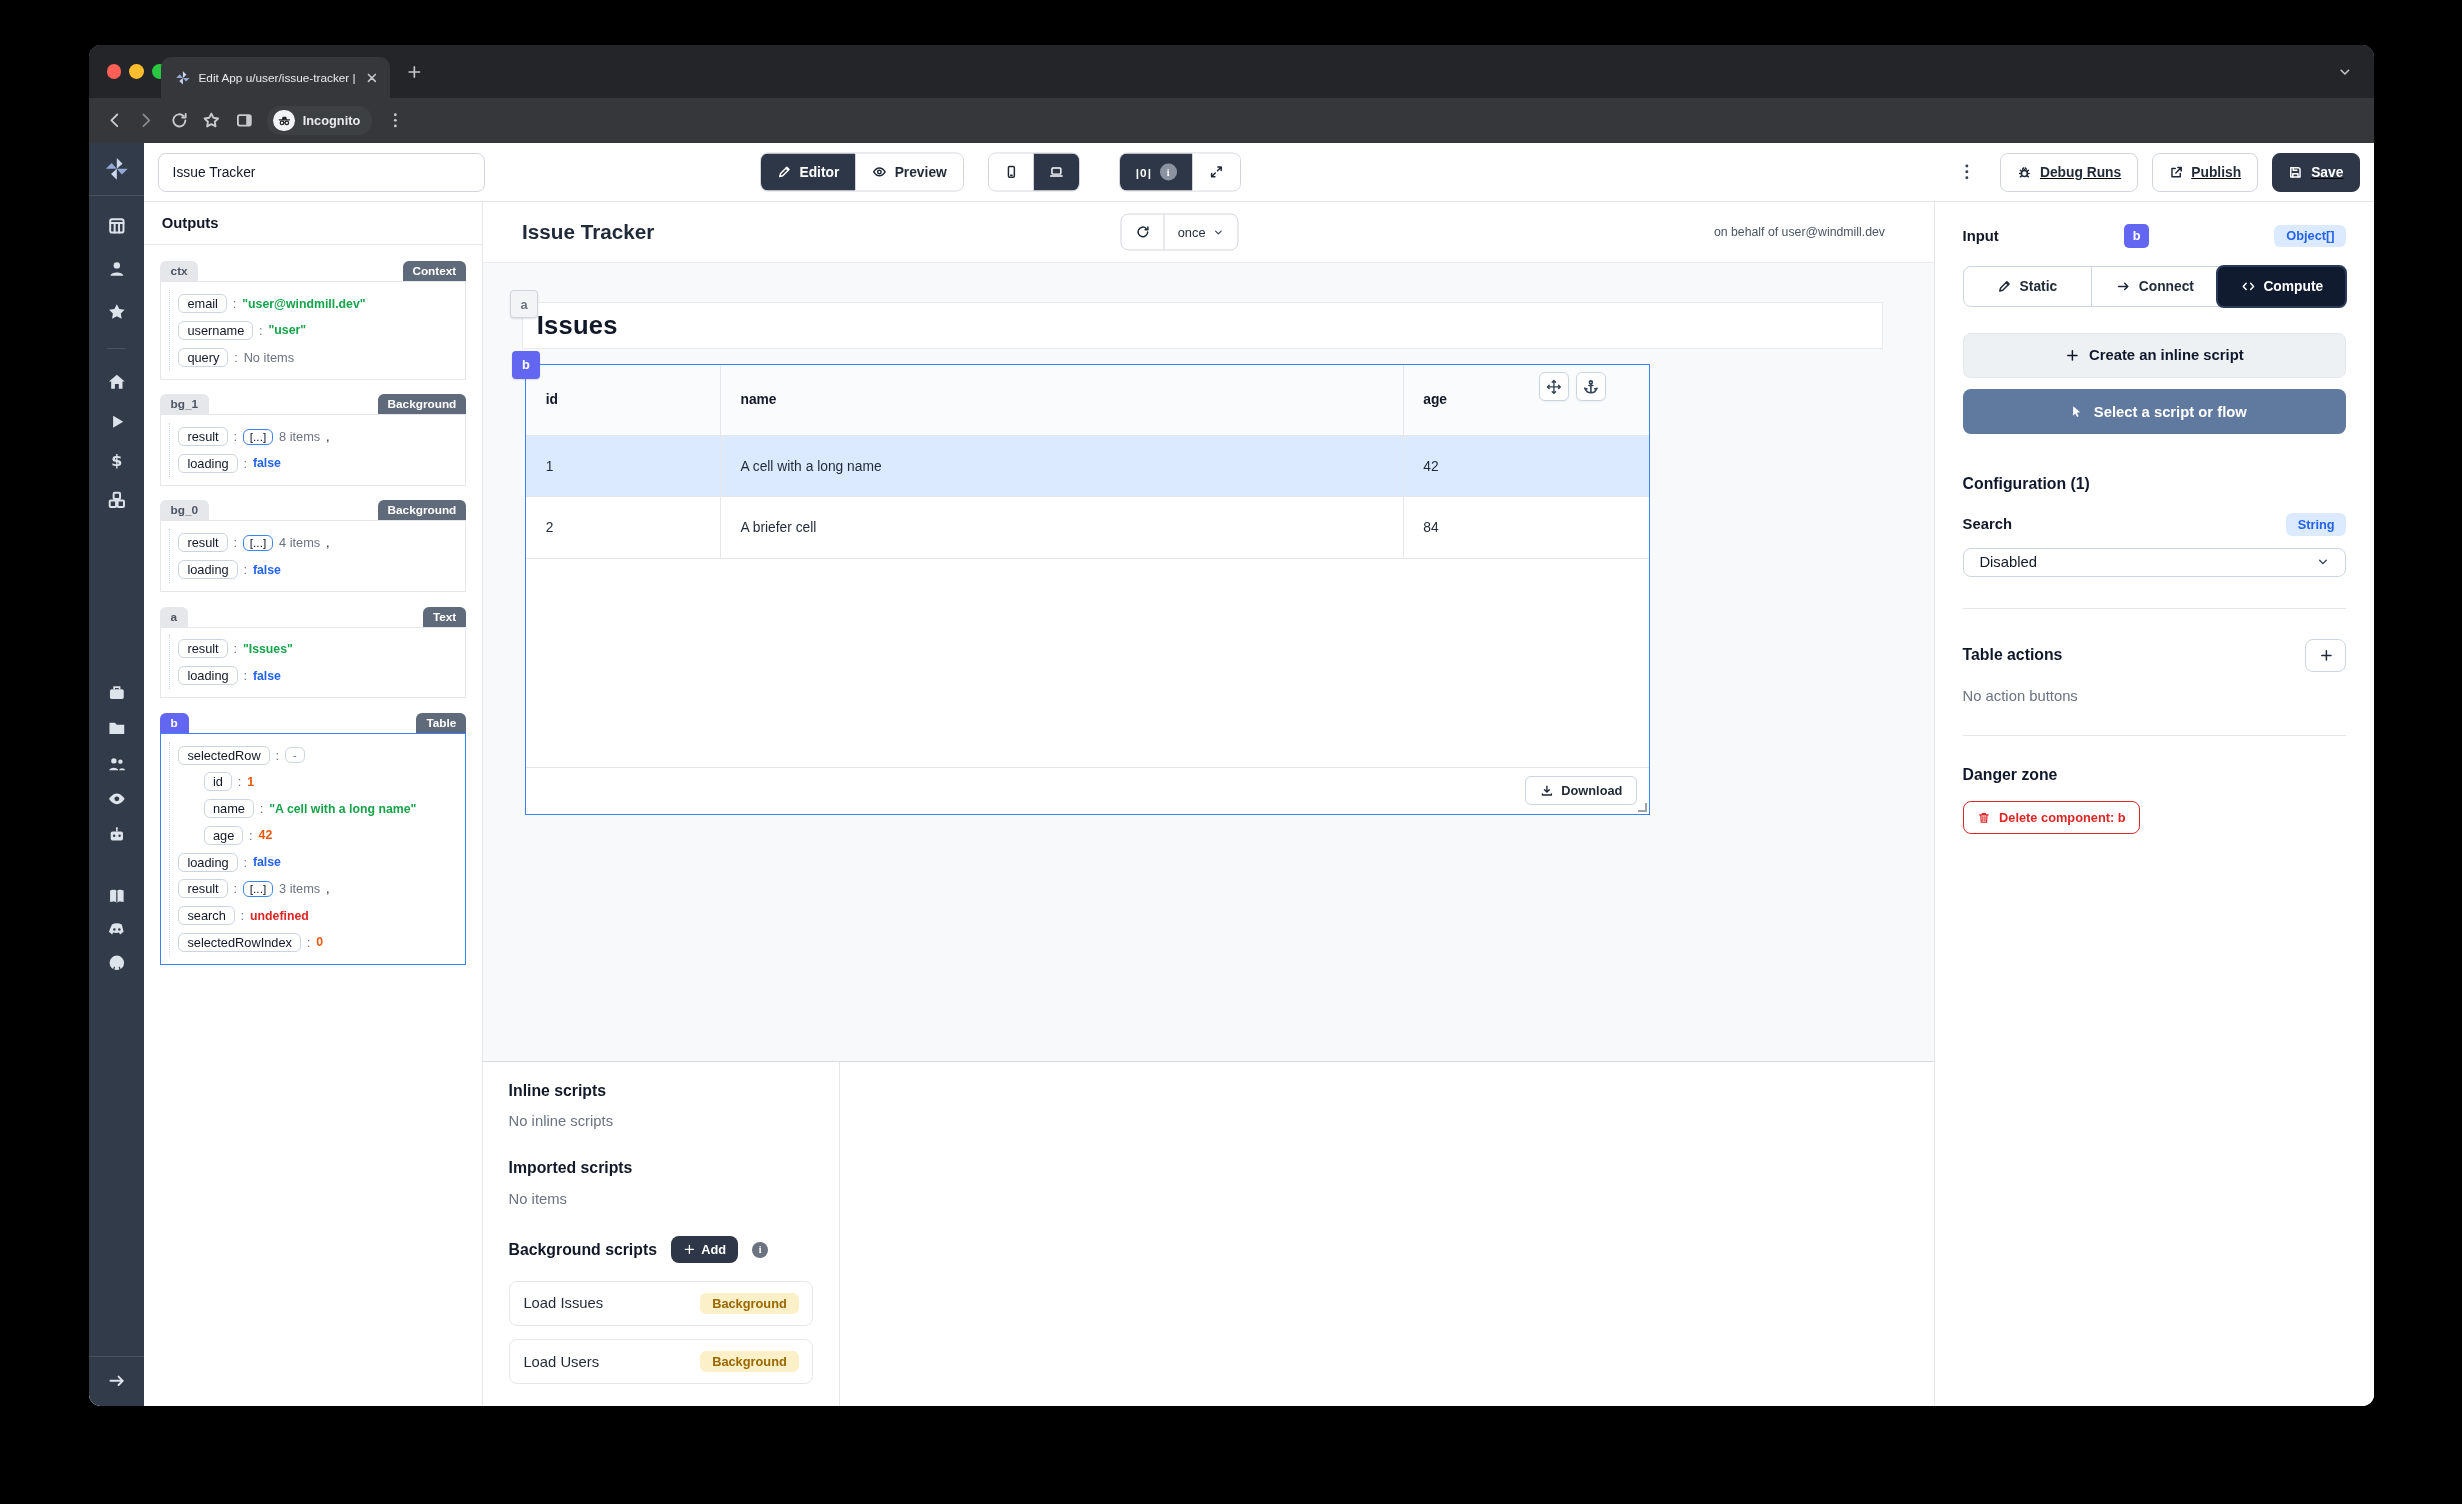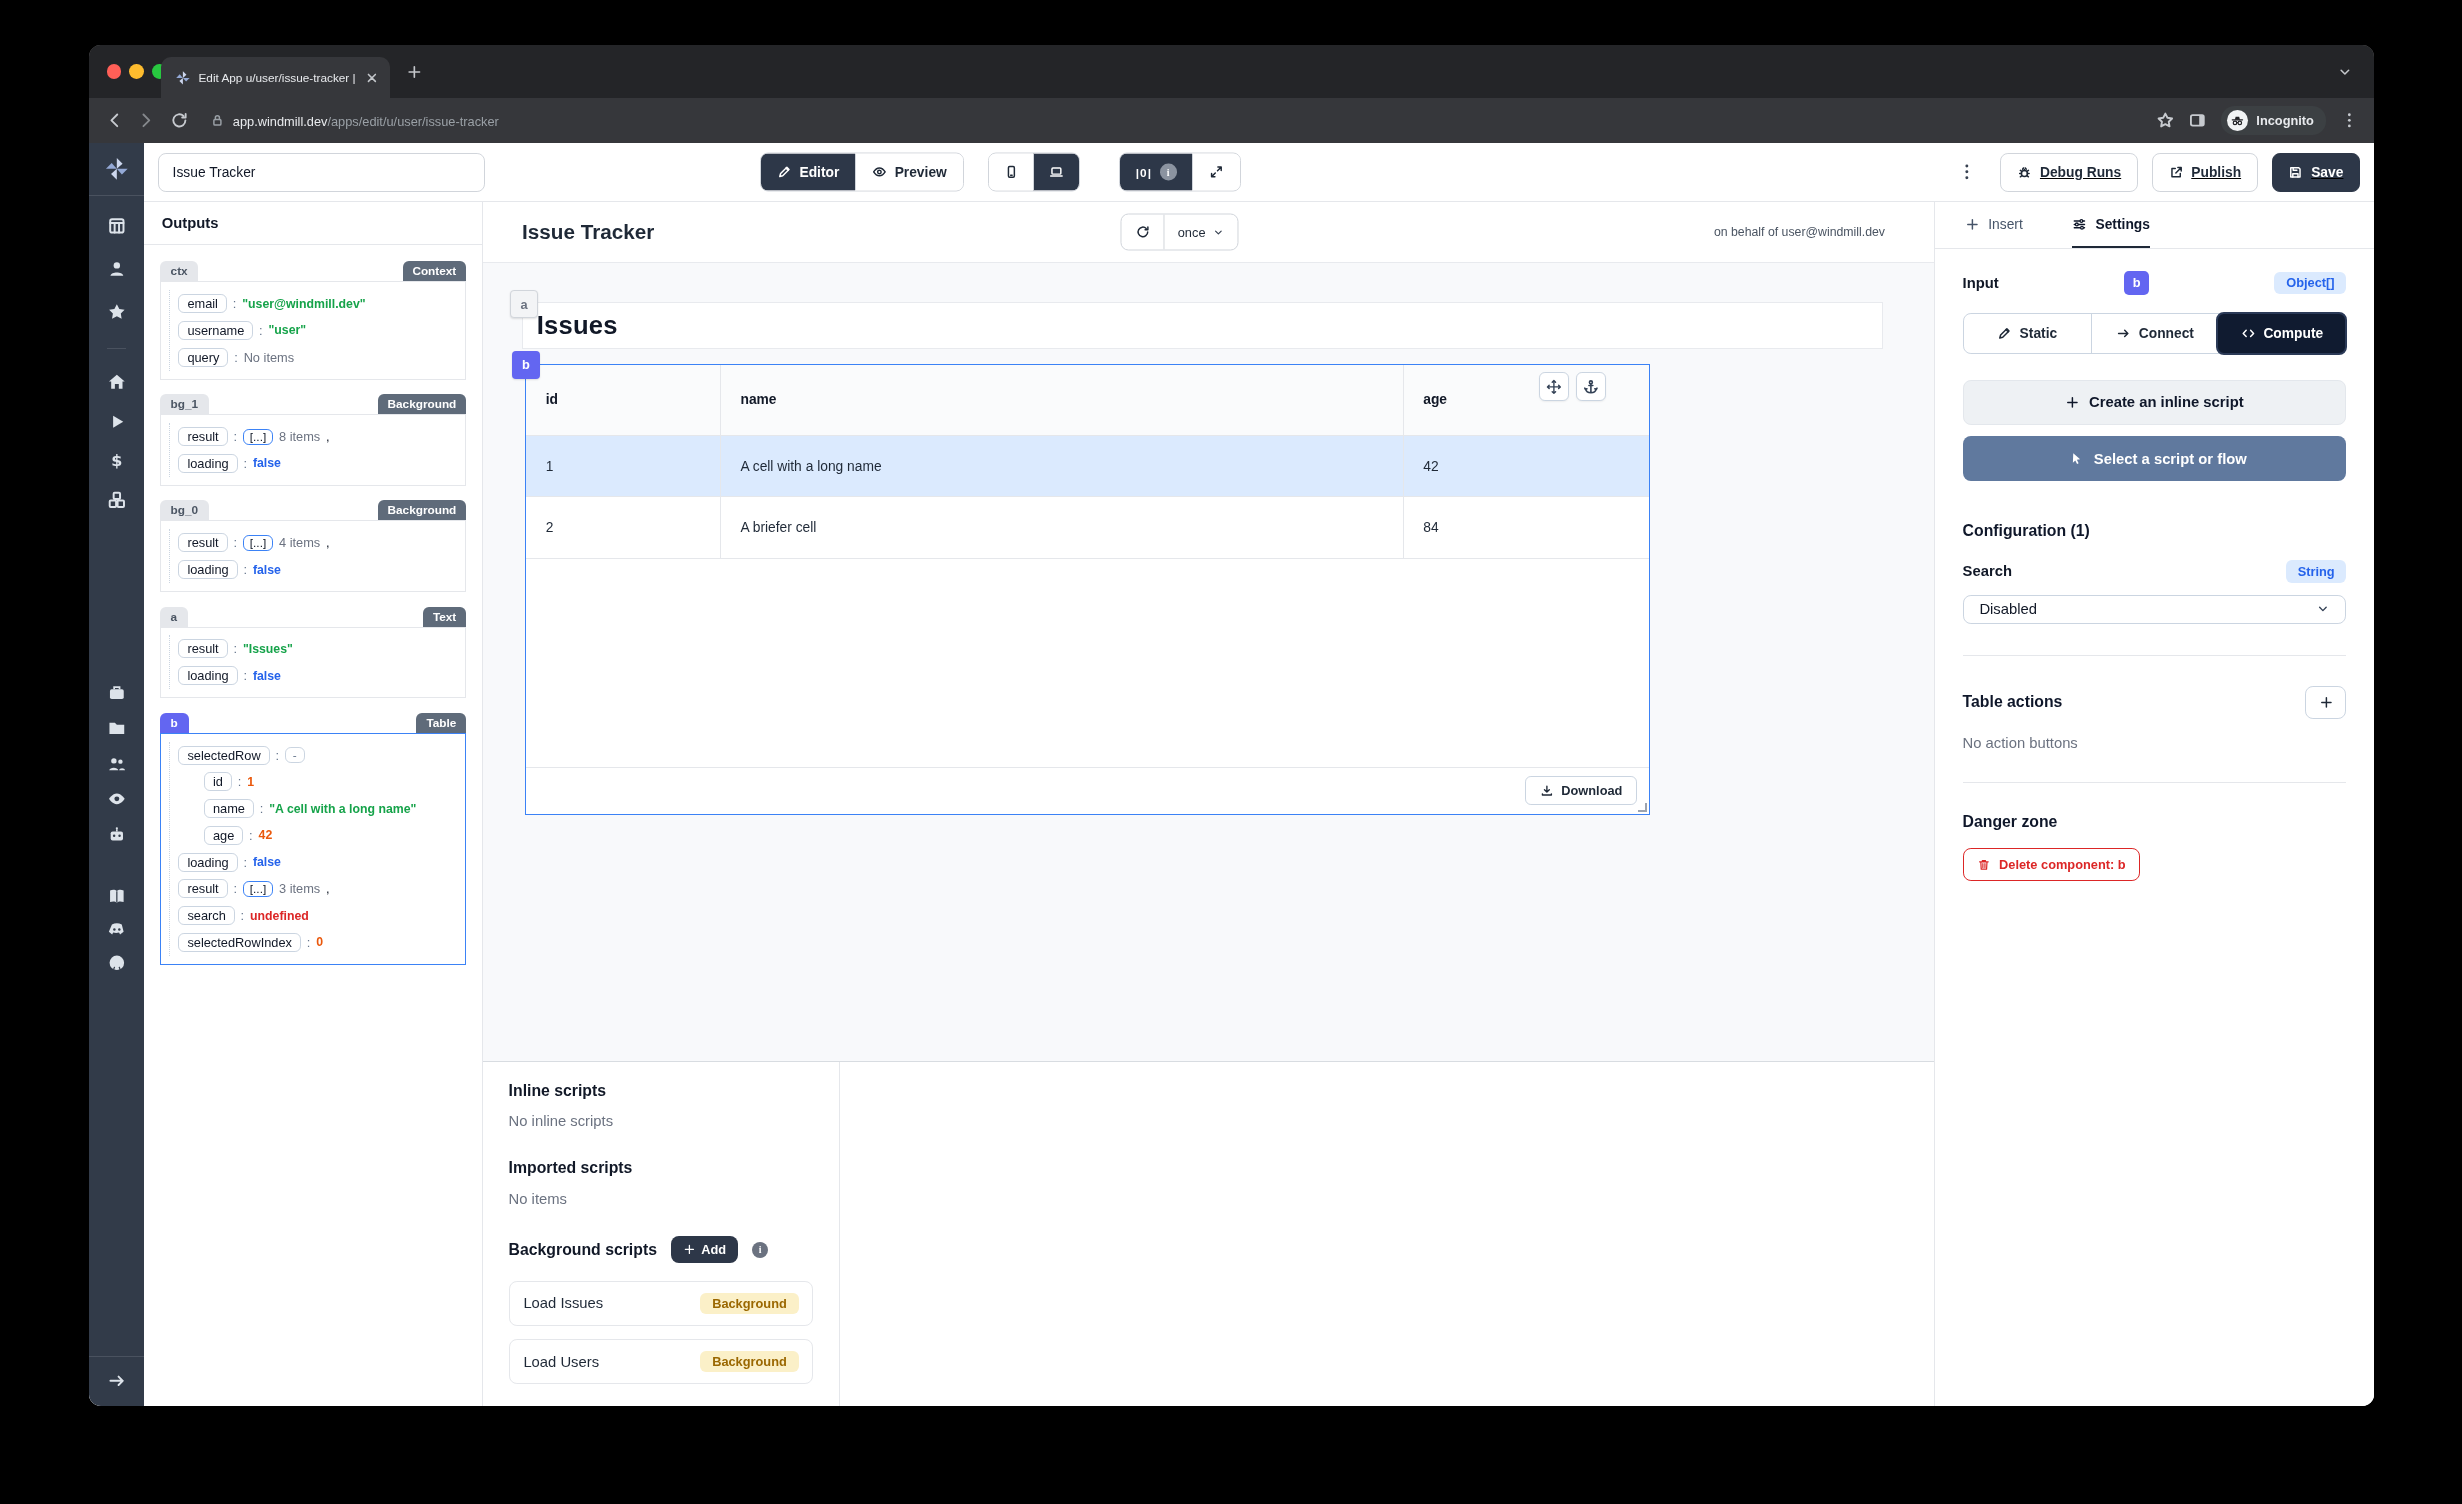--- a/index.html
+++ b/index.html
@@ -222,29 +222,20 @@
           <svg viewBox="0 0 16 16">
             <path d="M5.5 3l5 5-5 5" fill="none" stroke="currentColor" stroke-width="1.6" stroke-linecap="round" stroke-linejoin="round"></path>
           </svg>
         </span>
       <span class="ic nav-ic">
           <svg viewBox="0 0 16 16">
             <path d="M13.2 8a5.2 5.2 0 1 1-1.6-3.75" fill="none" stroke="currentColor" stroke-width="1.6" stroke-linecap="round" stroke-linejoin="round"></path>
             <path d="M13.4 2.6v3h-3" fill="none" stroke="currentColor" stroke-width="1.6" stroke-linecap="round" stroke-linejoin="round"></path>
           </svg>
         </span>
-      <div class="url-text">
-        <span class="ic lock-ic">
-            <svg viewBox="0 0 16 16">
-              <rect x="4.2" y="7" width="7.6" height="6" rx="1.2" fill="none" stroke="currentColor" stroke-width="1.6" stroke-linecap="round" stroke-linejoin="round"></rect>
-              <path d="M5.8 7V5.2a2.2 2.2 0 0 1 4.4 0V7" fill="none" stroke="currentColor" stroke-width="1.6" stroke-linecap="round" stroke-linejoin="round"></path>
-            </svg>
-          </span>
-        <span style="white-space:nowrap"><span class="url-host">app.windmill.dev</span><span class="url-path">/apps/edit/u/user/issue-tracker</span></span>
-      </div>
       <span class="ic nav-ic">
           <svg viewBox="0 0 16 16">
             <path d="M8 2.2l1.8 3.6 4 .6-2.9 2.8.7 4L8 11.3 4.4 13.2l.7-4-2.9-2.8 4-.6z" fill="none" stroke="currentColor" stroke-width="1.6" stroke-linecap="round" stroke-linejoin="round"></path>
           </svg>
         </span>
       <span class="ic nav-ic">
           <svg viewBox="0 0 16 16">
             <rect x="2.5" y="3.5" width="11" height="9" rx="1.5" fill="none" stroke="currentColor" stroke-width="1.6" stroke-linecap="round" stroke-linejoin="round"></rect>
             <rect x="9.6" y="3.5" width="3.9" height="9" rx="1.2" fill="currentColor" stroke="none"></rect>
           </svg>
@@ -745,41 +736,20 @@
                       <span class="script-name">Load Users</span>
                       <span class="bg-badge">Background</span>
                     </div>
                   </div>
               </div>
               <div class="script-editor-empty"></div>
             </div>
           </div>
 
           <div class="settings">
-            <div class="set-tabs">
-              <div class="set-tab">
-                <span class="ic">
-                    <svg viewBox="0 0 16 16">
-                      <path d="M8 3v10M3 8h10" fill="none" stroke="currentColor" stroke-width="1.6" stroke-linecap="round" stroke-linejoin="round"></path>
-                    </svg>
-                  </span>
-                <span>Insert</span>
-              </div>
-              <div class="set-tab active">
-                <span class="ic">
-                    <svg viewBox="0 0 16 16">
-                      <path d="M2.5 4.4h11M2.5 8h11M2.5 11.6h11" fill="none" stroke="currentColor" stroke-width="1.6" stroke-linecap="round" stroke-linejoin="round"></path>
-                      <circle cx="10.2" cy="4.4" r="1.5" fill="#fff" stroke="currentColor" stroke-width="1.4"></circle>
-                      <circle cx="5.2" cy="8" r="1.5" fill="#fff" stroke="currentColor" stroke-width="1.4"></circle>
-                      <circle cx="10.8" cy="11.6" r="1.5" fill="#fff" stroke="currentColor" stroke-width="1.4"></circle>
-                    </svg>
-                  </span>
-                <span>Settings</span>
-              </div>
-            </div>
             <div class="set-body">
               <div class="input-row">
                 <span class="lbl-b">Input</span>
                 <span class="b-badge">b</span>
                 <span class="obj-badge">Object[]</span>
               </div>
               <div class="modes">
                 <div class="mode">
                   <span class="ic">
                       <svg viewBox="0 0 16 16">

